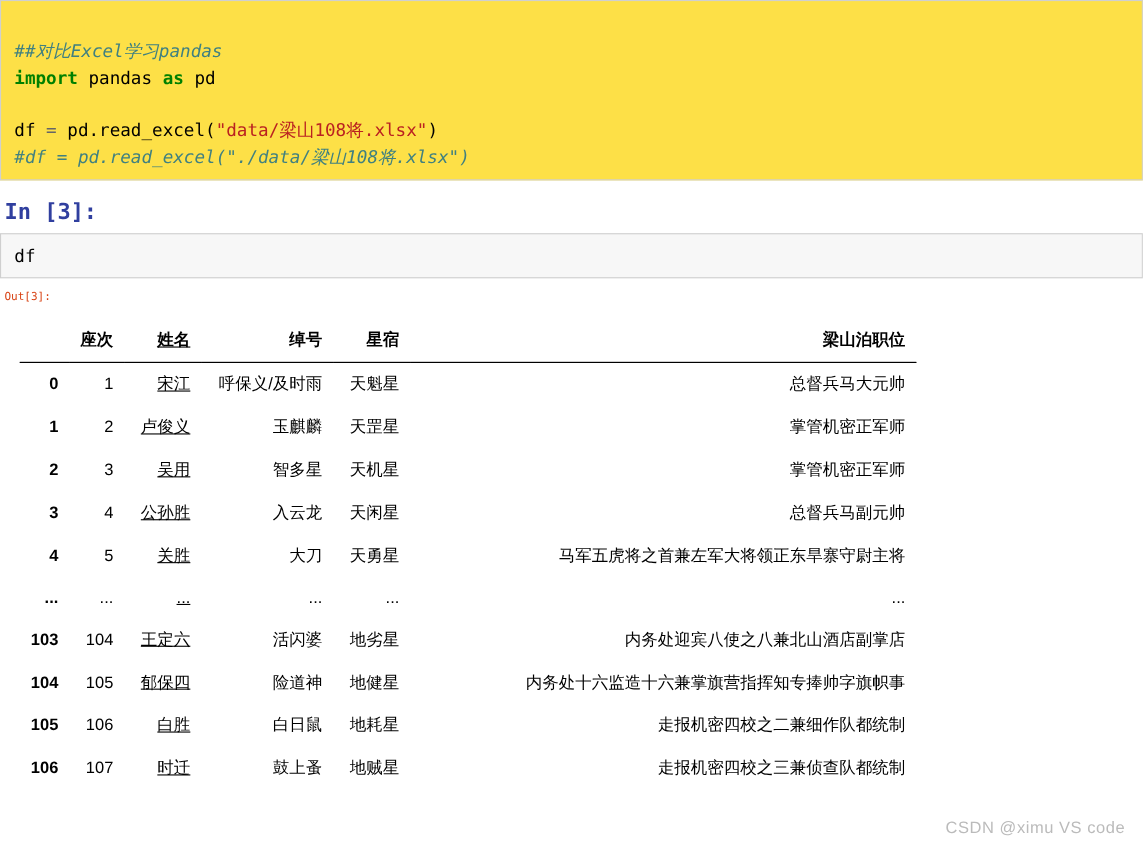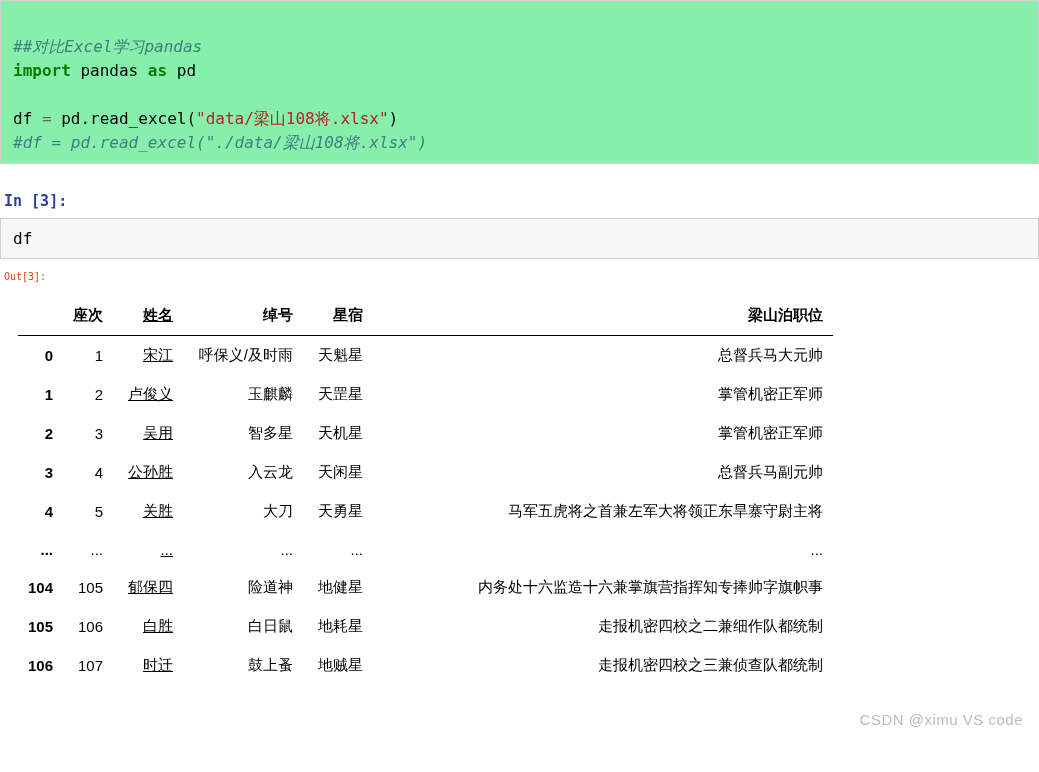--- a/index.html
+++ b/index.html
@@ -6,38 +6,38 @@
     margin: 0;
     padding: 0;
     font-family: Menlo, "DejaVu Sans Mono", "Liberation Mono", Consolas, monospace;
     font-size: 14px;
     background: #fff;
     color: #000;
     width: 1039px;
   }
   .code-cell {
     border: 1px solid #cfcfcf;
-    background: #86efac;
+    background: #fde047;
     padding: 10px 0 8px 12px;
-    margin: 0 0 28px 0;
+    margin: 0 0 16px 0;
     font-size: 16px;
     line-height: 1.5;
     white-space: pre;
   }
   .cm-comment { color: #408080; font-style: italic; }
   .cm-keyword { color: #008000; font-weight: bold; }
   .cm-var { color: #000; }
   .cm-op  { color: #666; }
   .cm-str { color: #ba2121; }
 
   .prompt-in {
     color: #303F9F;
     font-weight: bold;
     margin: 6px 0 8px 4px;
-    font-size: 15px;
+    font-size: 20px;
   }
   .input-area {
     border: 1px solid #cfcfcf;
     background: #f7f7f7;
     padding: 10px 12px;
     margin: 0 0 12px 0;
     font-size: 16px;
   }
   .prompt-out {
     color: #d84315;
@@ -70,21 +70,21 @@
   table.dataframe td.name-col,
   table.dataframe th.name-col { min-width: 50px; text-decoration: underline; }
   table.dataframe td.nick-col { min-width: 100px; text-align: right; }
   table.dataframe td.star-col { min-width: 50px; }
   table.dataframe td.role-col { min-width: 440px; }
   table.dataframe tbody tr.ellipsis td { font-weight: normal; }
 
   .watermark {
     position: absolute;
     right: 16px;
-    top: 711px;
+    top: 744px;
     color: #bbb;
     font-family: Arial, sans-serif;
     font-size: 15px;
     letter-spacing: 0.5px;
   }
 </style>
 </head>
 <body>
 
 <div class="code-cell">
@@ -158,20 +158,28 @@
         </tr>
         <tr class="ellipsis">
           <th>...</th>
           <td>...</td>
           <td class="name-col">...</td>
           <td class="nick-col">...</td>
           <td class="star-col">...</td>
           <td class="role-col">...</td>
         </tr>
         <tr>
+          <th>103</th>
+          <td>104</td>
+          <td class="name-col">王定六</td>
+          <td class="nick-col">活闪婆</td>
+          <td class="star-col">地劣星</td>
+          <td class="role-col">内务处迎宾八使之八兼北山酒店副掌店</td>
+        </tr>
+        <tr>
           <th>104</th>
           <td>105</td>
           <td class="name-col">郁保四</td>
           <td class="nick-col">险道神</td>
           <td class="star-col">地健星</td>
           <td class="role-col">内务处十六监造十六兼掌旗营指挥知专捧帅字旗帜事</td>
         </tr>
         <tr>
           <th>105</th>
           <td>106</td>

